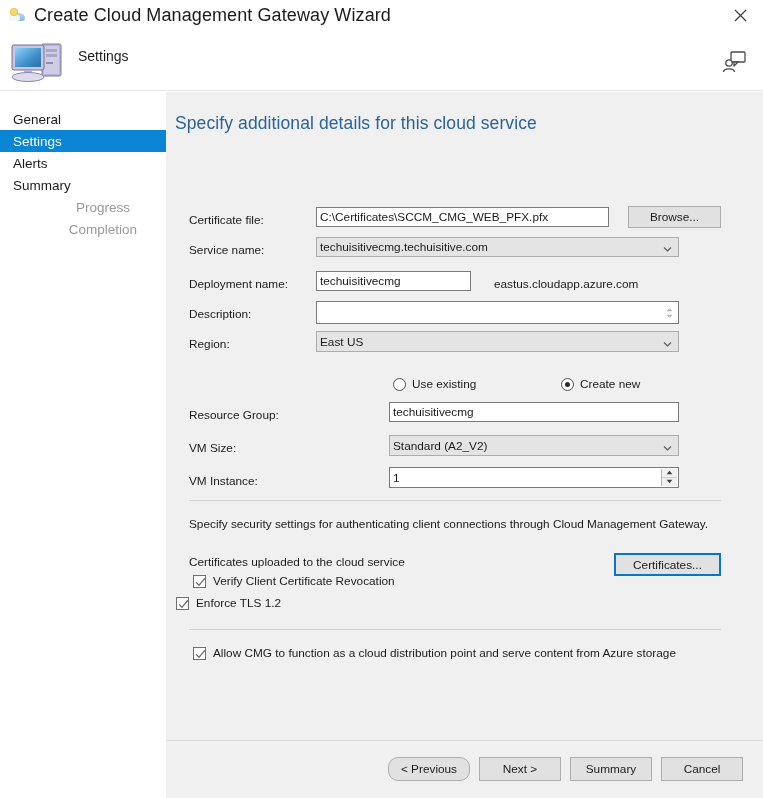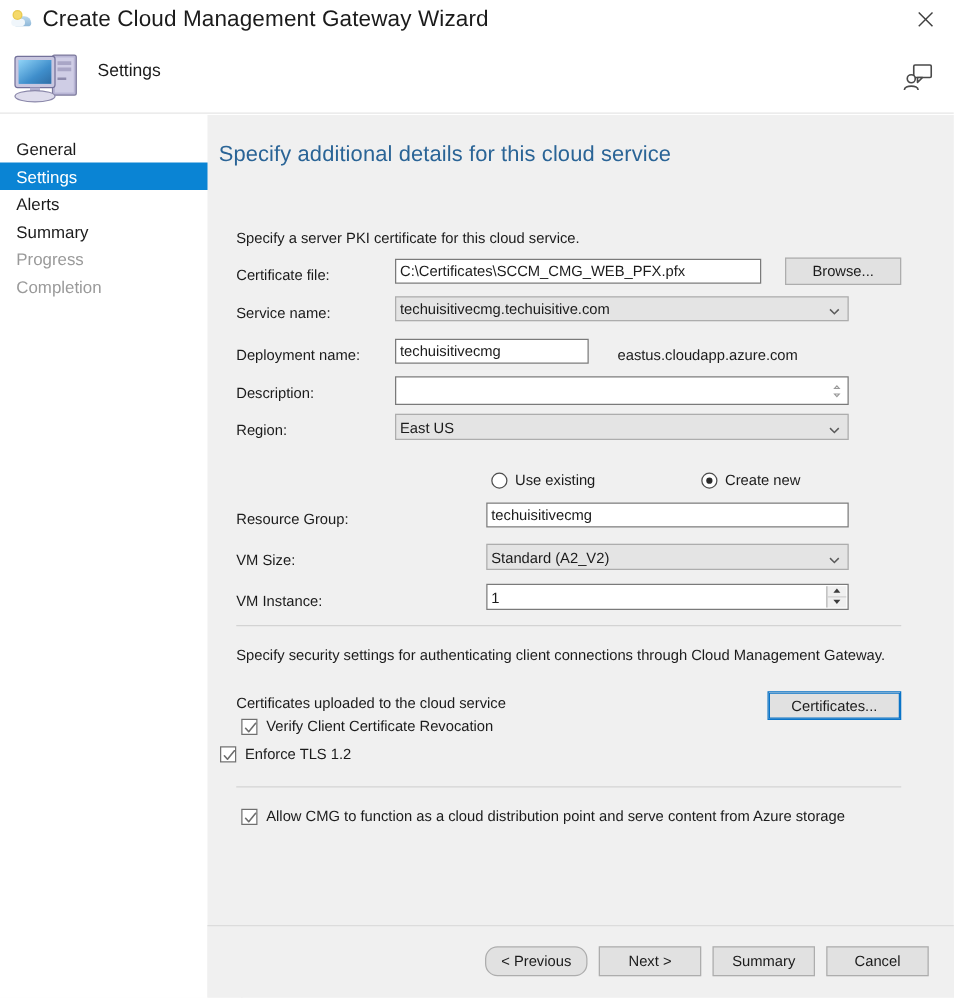--- a/index.html
+++ b/index.html
@@ -95,20 +95,21 @@
     color: #1b1b1b;
     cursor: default;
     white-space: nowrap;
   }
   .nav-item.selected {
     background: #0a84d4;
     color: #ffffff;
   }
   .nav-item.disabled {
     color: #9a9a9a;
+    justify-content: center;
   }
 
   
   .content {
     position: absolute; left: 166px; top: 92px;
     width: 597px; height: 706px;
     background: #f0f0f0;
   }
   .page-heading {
     position: absolute; left: 9px; top: 21px;
@@ -347,21 +348,20 @@
       <span>Completion</span>
     </div>
 </div>
 
 <div class="content">
 
   <div class="page-heading">Specify additional details for this cloud service</div>
 
   <div class="form-area">
 
-    <div class="intro-text" style="left:23px; top:91px;">Specify a server PKI certificate for this cloud service.</div>
 
     <div class="field-label" style="left:23px; top:121px;">Certificate file:</div>
     <div class="txtbox" style="left:150px; top:115px; width:293px; height:20px;">
       <span>C:\Certificates\SCCM_CMG_WEB_PFX.pfx</span>
     </div>
     <div class="btn" style="left:462px; top:114px; width:93px; height:22px;">Browse...</div>
 
     <div class="field-label" style="left:23px; top:151px;">Service name:</div>
     <div class="combo" style="left:150px; top:145px; width:363px; height:20px;">
       <span>techuisitivecmg.techuisitive.com</span>

